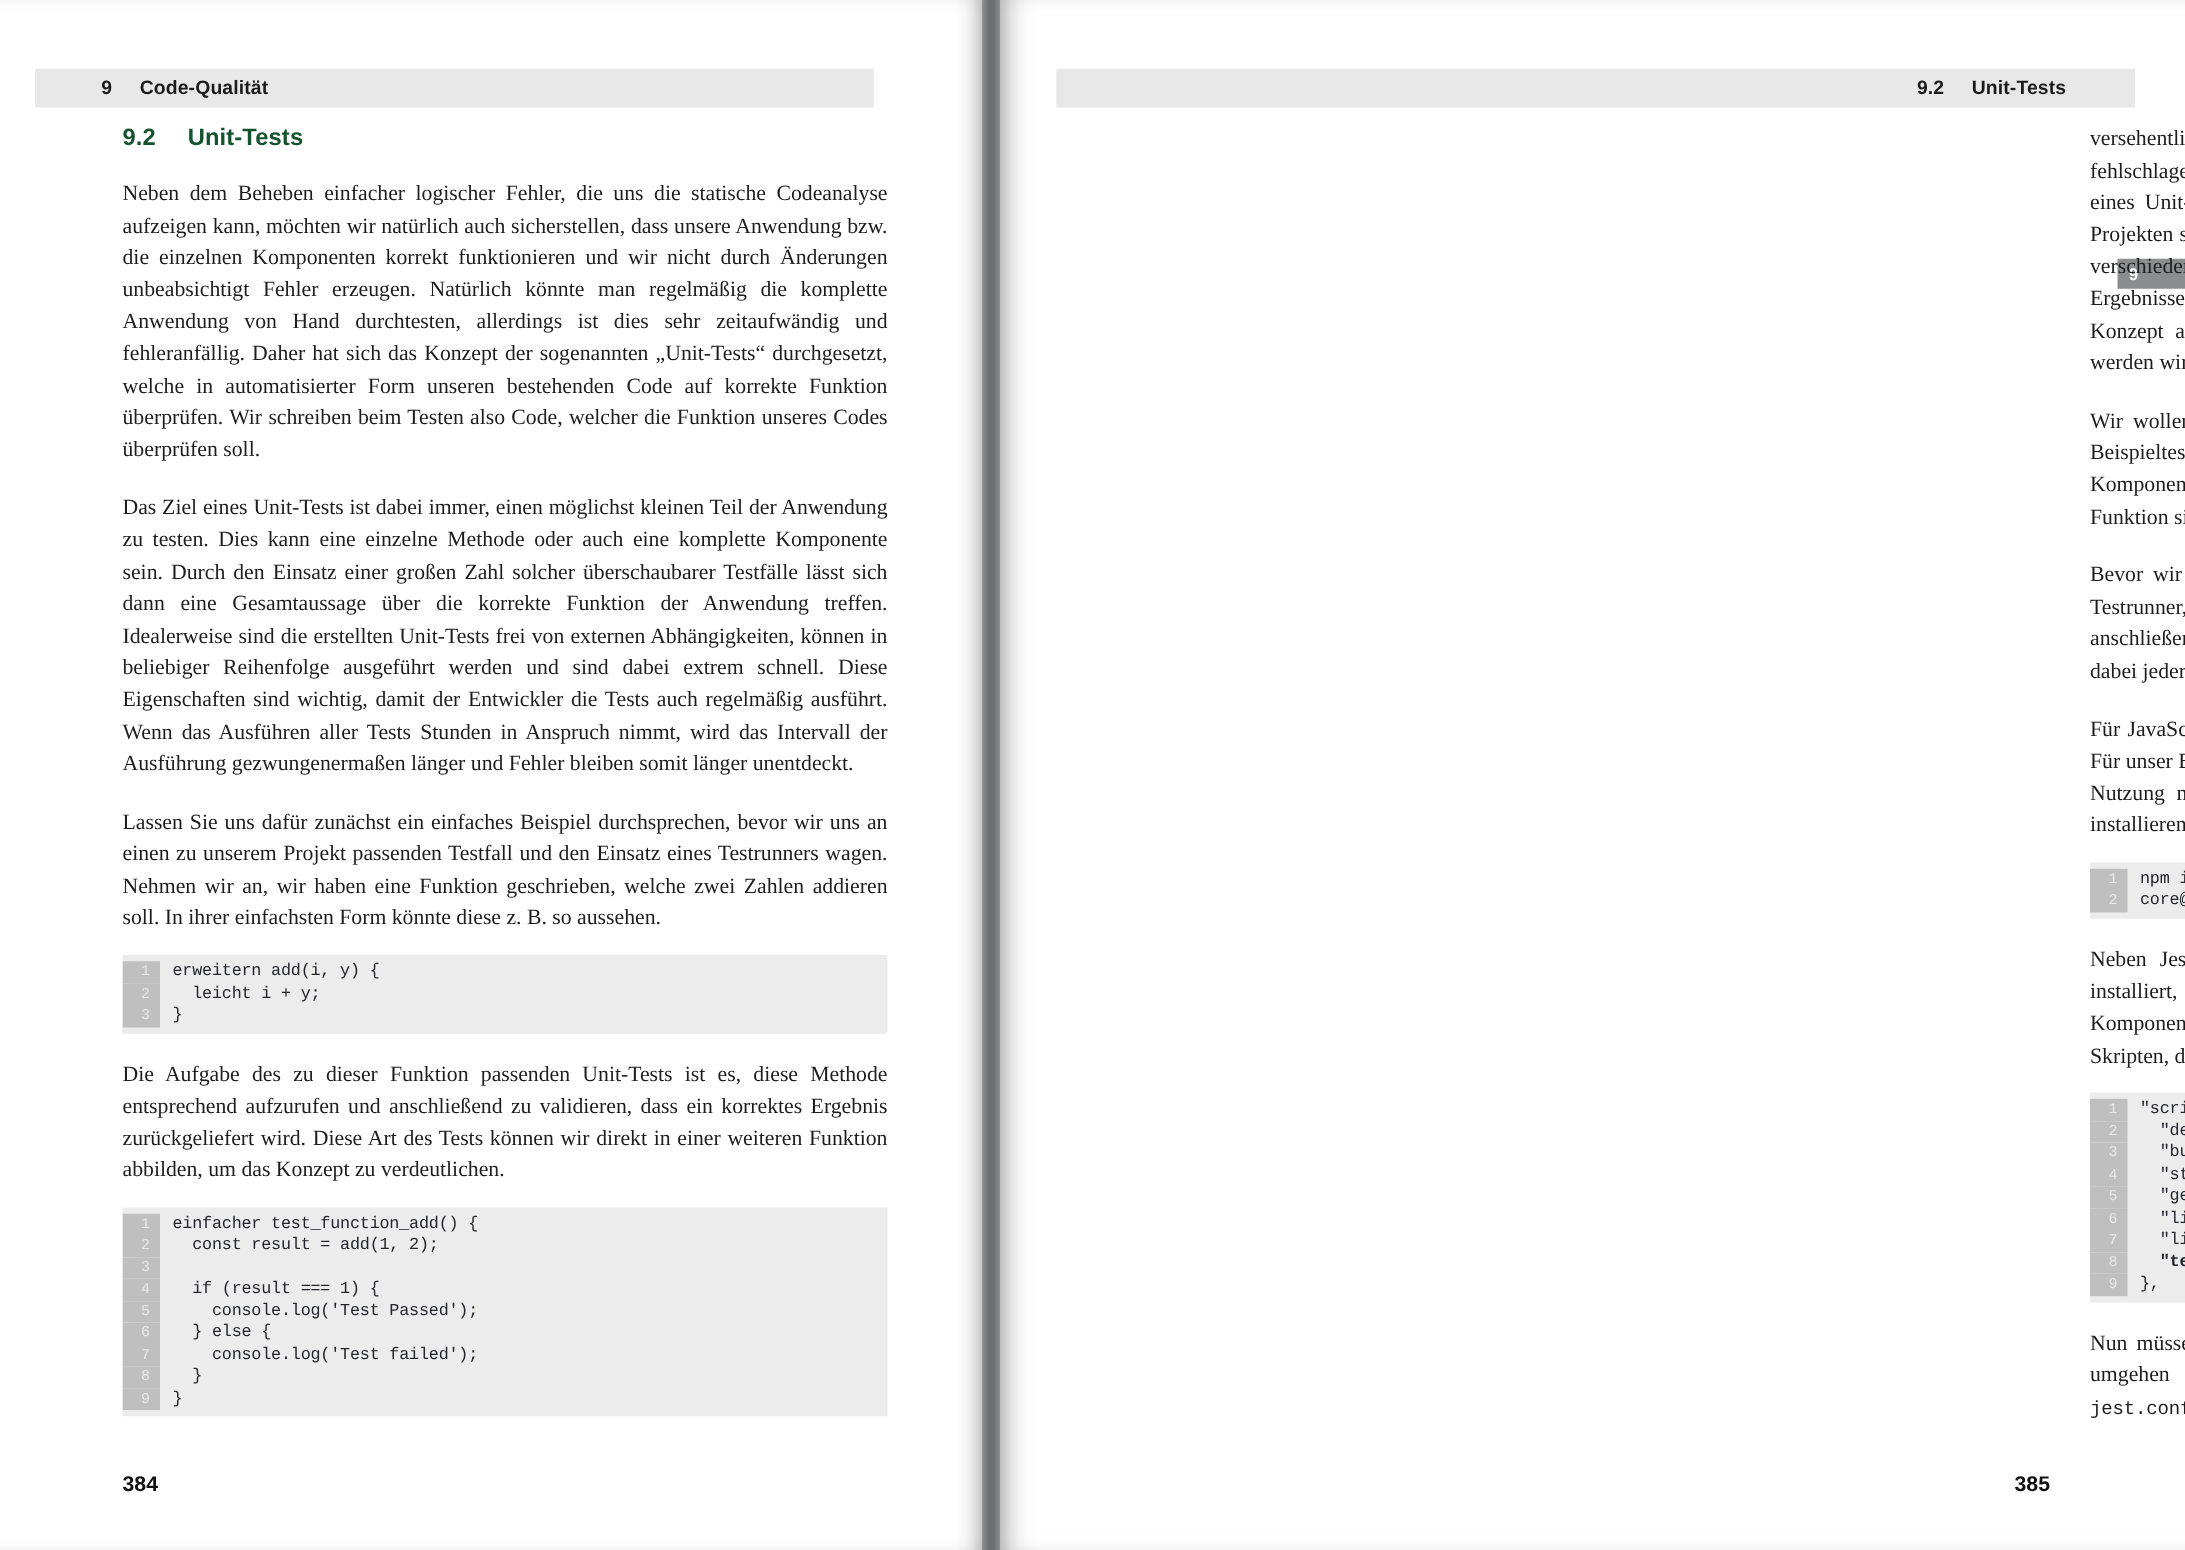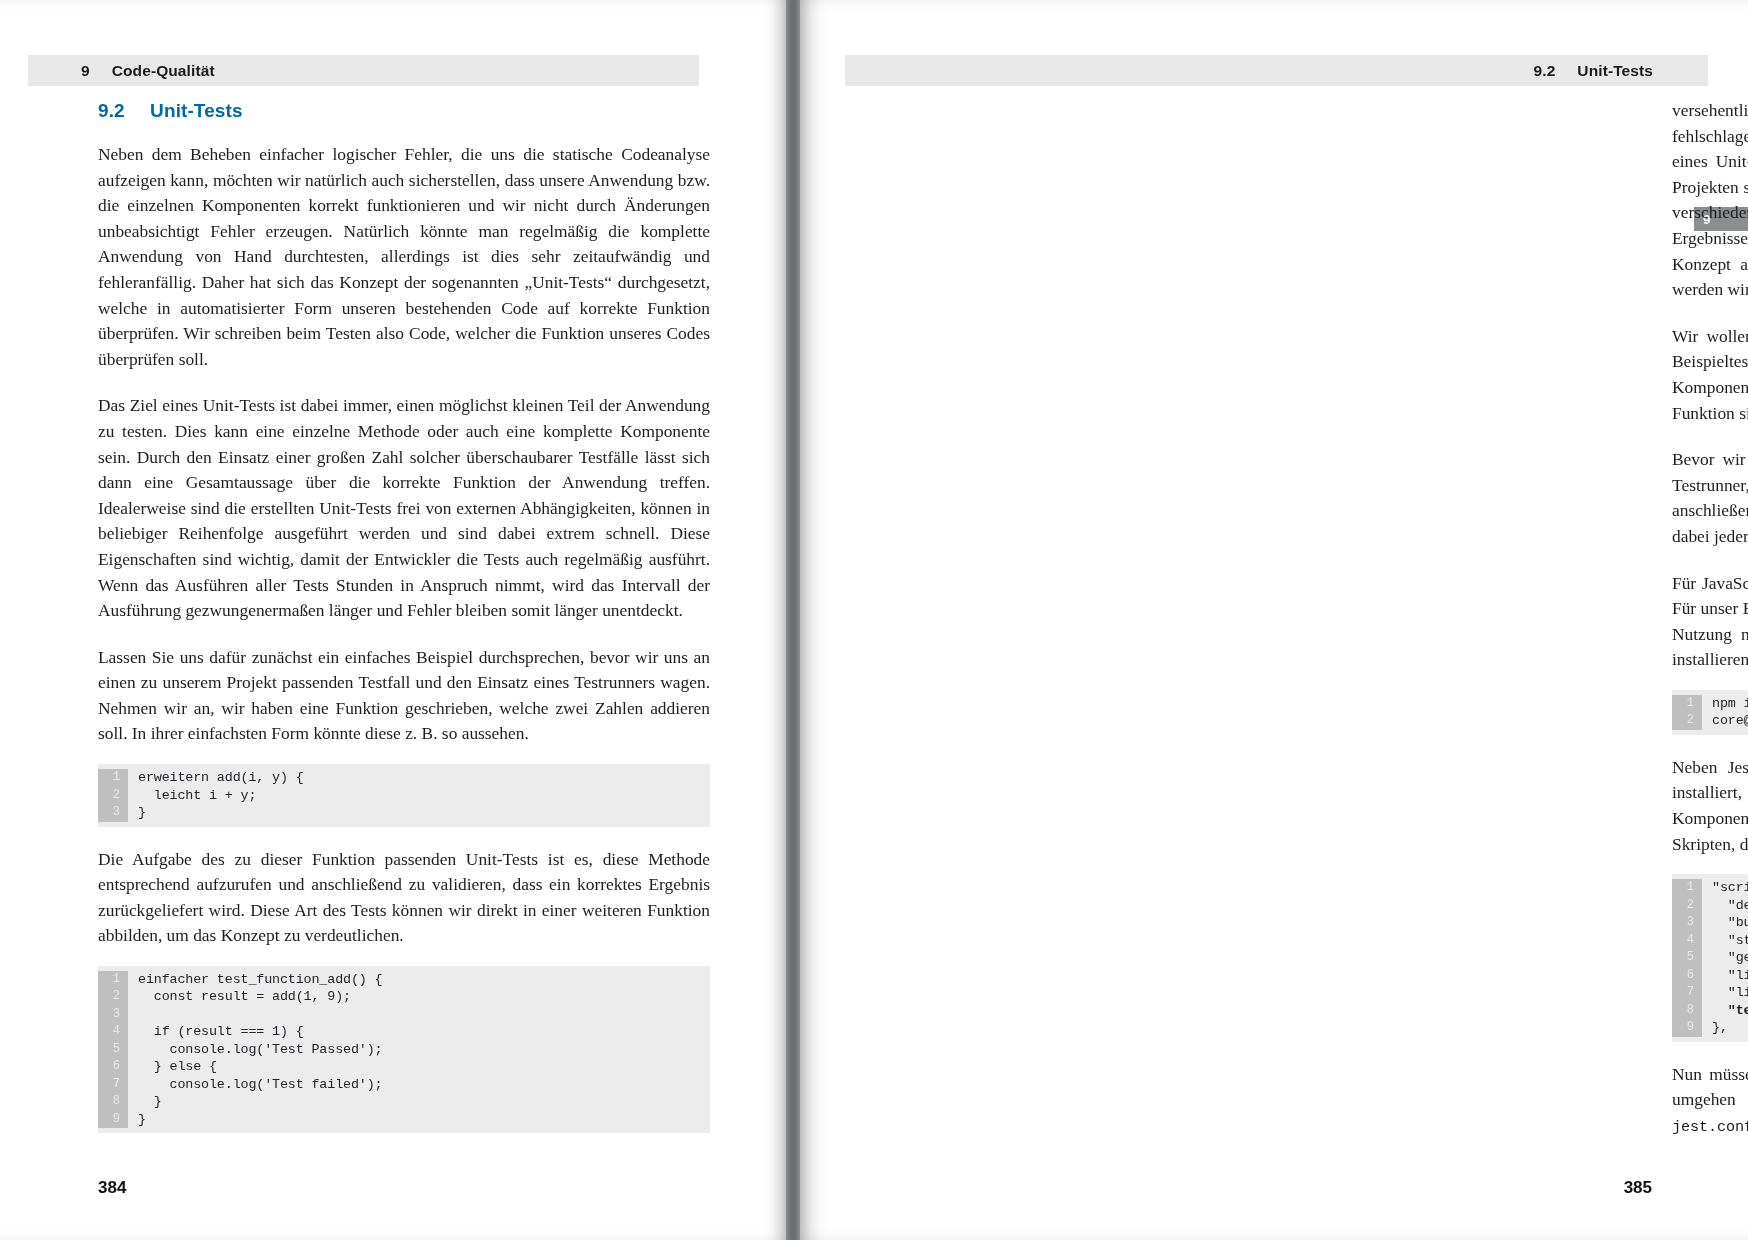--- a/index.html
+++ b/index.html
@@ -92,21 +92,21 @@
     position: absolute;
     top: 98px;
   }
   .col-left  { left: 98px;  width: 612px; }
   .col-right { left: 872px; width: 614px; }
 
   h2.sec-title {
     font-family: "Liberation Sans", sans-serif;
     font-size: 19px;
     font-weight: bold;
-    color: #0369a1;
+    color: #14532d;
     margin: 2px 0 20px 0;
     letter-spacing: 0.1px;
   }
   h2.sec-title .n { margin-right: 20px; }
 
   p.body {
     font-family: "Liberation Serif", serif;
     font-size: 17.4px;
     line-height: 25.6px;
     color: #1d1d1d;
@@ -164,21 +164,21 @@
   .folio {
     position: absolute;
     bottom: 42px;
     font-family: "Liberation Sans", sans-serif;
     font-size: 17px;
     font-weight: bold;
     color: #111111;
     text-align: center;
   }
   .folio-left  { left: 98px; }
-  .folio-right { right: 96px; }
+  .folio-right { right: 108px; }
 </style>
 </head>
 <body>
 
 <div class="spread">
 
   <div class="page page-left">
 
     <div class="runhead runhead-left">
       <span class="chap-num">9</span>
@@ -213,21 +213,21 @@
 
       <p class="body tight">Die Aufgabe des zu dieser Funktion passenden Unit-Tests ist es, diese Methode entsprechend aufzurufen und anschließend zu validieren, dass ein korrektes Ergebnis zurückgeliefert wird. Diese Art des Tests können wir direkt in einer weiteren Funktion abbilden, um das Konzept zu verdeutlichen.</p>
 
       <div class="listing">
         <div class="ln-row">
           <span class="gutter-num">1</span>
           <span class="code-txt">einfacher test_function_add() {</span>
         </div>
         <div class="ln-row">
           <span class="gutter-num">2</span>
-          <span class="code-txt">  const result = add(1, 9);</span>
+          <span class="code-txt">  const result = add(1, 2);</span>
         </div>
         <div class="ln-row">
           <span class="gutter-num">3</span>
           <span class="code-txt"></span>
         </div>
         <div class="ln-row">
           <span class="gutter-num">4</span>
           <span class="code-txt">  if (result === 1) {</span>
         </div>
         <div class="ln-row">

